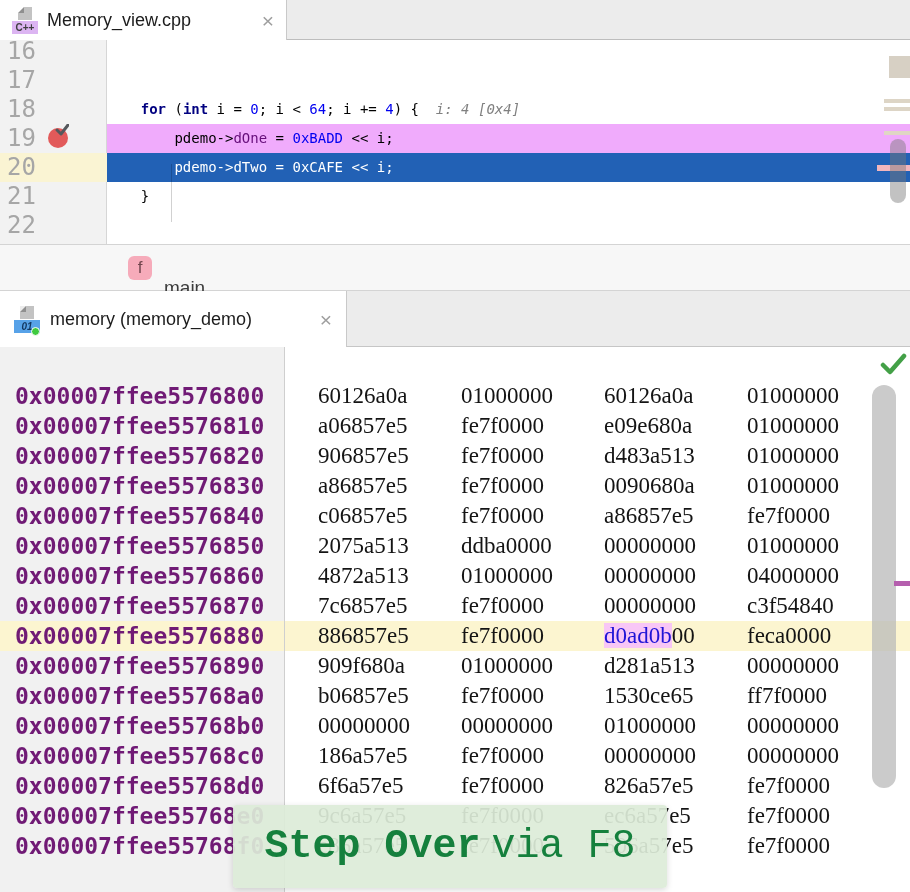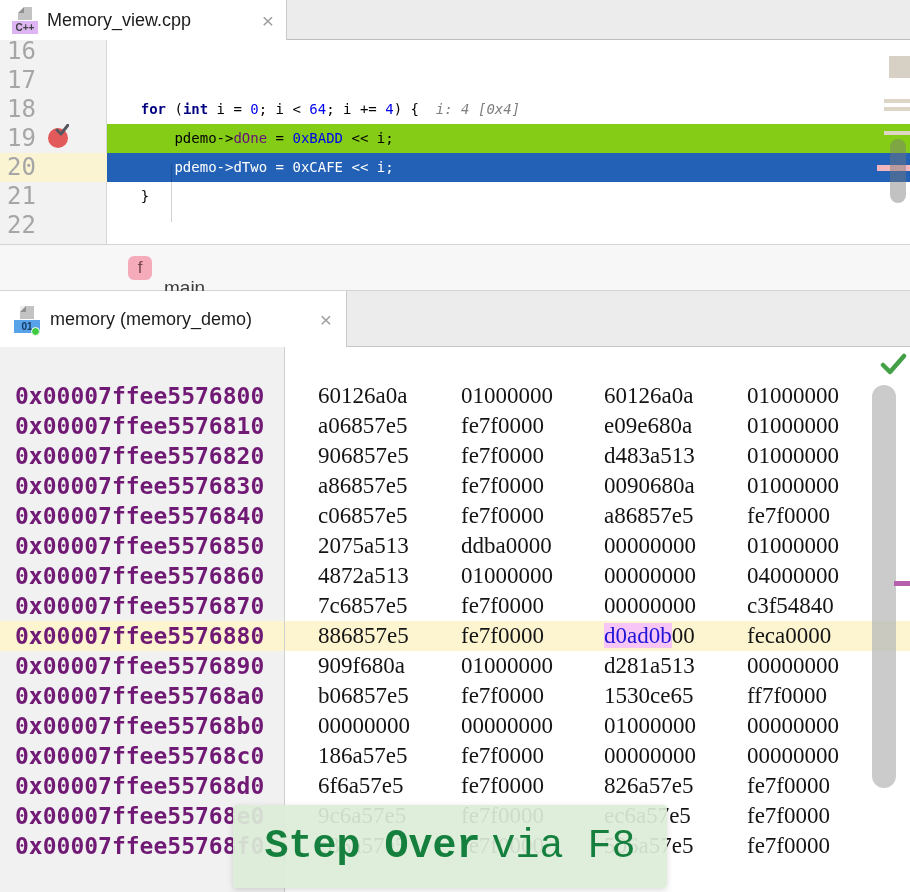--- a/index.html
+++ b/index.html
@@ -18,42 +18,42 @@
   
   .fileicon{position:relative;width:26px;height:27px;flex:0 0 auto;}
   .fileicon .page{position:absolute;left:6px;top:0;width:14px;height:13px;background:#c3c3c3;}
   .fileicon .fold{position:absolute;left:6px;top:0;width:0;height:0;
                   border-left:6px solid #ececec;border-bottom:6px solid #8f8f8f;}
   .tab1 .fileicon .fold{border-left-color:#fff;}
   .fileicon .badge{position:absolute;left:0;top:14px;height:13px;min-width:26px;box-sizing:border-box;
                    display:flex;align-items:center;justify-content:center;
                    font-weight:bold;font-size:10px;}
   .badge-cpp{background:#dcb5f2;color:#3f3f3f;}
-  .badge-01{background:#57a2e8;color:#12365f;width:22px;min-width:22px;}
+  .badge-01{background:#57a2e8;color:#12365f;width:22px;min-width:22px;font-style:italic;}
   .fileicon .rundot{position:absolute;left:17px;top:21px;width:9px;height:9px;border-radius:50%;
                     background:#3fca3f;border:1px solid #fff;box-sizing:border-box;}
 
   
   .editor{position:absolute;left:0;top:40px;width:910px;height:204px;background:#fff;
           border-bottom:1px solid #d4d4d4;overflow:hidden;}
   .gutter-bg{position:absolute;left:0;top:0;bottom:0;width:107px;background:#f2f2f2;
              border-right:1px solid #d6d6d6;box-sizing:border-box;}
   .code-lines{position:absolute;left:0;top:-3px;right:0;}
   .code-line{display:flex;height:29px;}
   .gutter-cell{position:relative;width:107px;flex:0 0 107px;box-sizing:border-box;
                border-right:1px solid transparent;}
   .line-num{position:absolute;left:7px;top:0;line-height:29px;
             font-family:"DejaVu Sans Mono",monospace;font-size:24px;color:#a6a6a6;}
   .code-text{flex:1;white-space:pre;line-height:29px;
              font-family:"DejaVu Sans Mono",monospace;font-size:14px;color:#000;}
   .tok-kw{color:#000080;font-weight:bold;}
   .tok-n{color:#0000f0;}
   .tok-f{color:#660e7a;}
   .tok-h{color:#808080;font-style:italic;}
-  .line-breakpoint .code-text{background:#84cc16;}
+  .line-breakpoint .code-text{background:#f0abfc;}
   .line-exec .code-text{background:#2261b5;}
   .line-exec .code-text .tok{color:#fff !important;font-style:normal;}
   .line-exec .gutter-cell{background:#faf4d3;}
   .bp{position:absolute;left:48px;top:4px;width:20px;height:20px;border-radius:50%;
       background:#e25a5a;}
   .bp svg{position:absolute;left:7px;top:-4px;}
   .indent-guide{position:absolute;left:171px;top:124px;width:1px;height:58px;
                 background:rgba(0,0,0,0.18);}
 
   

